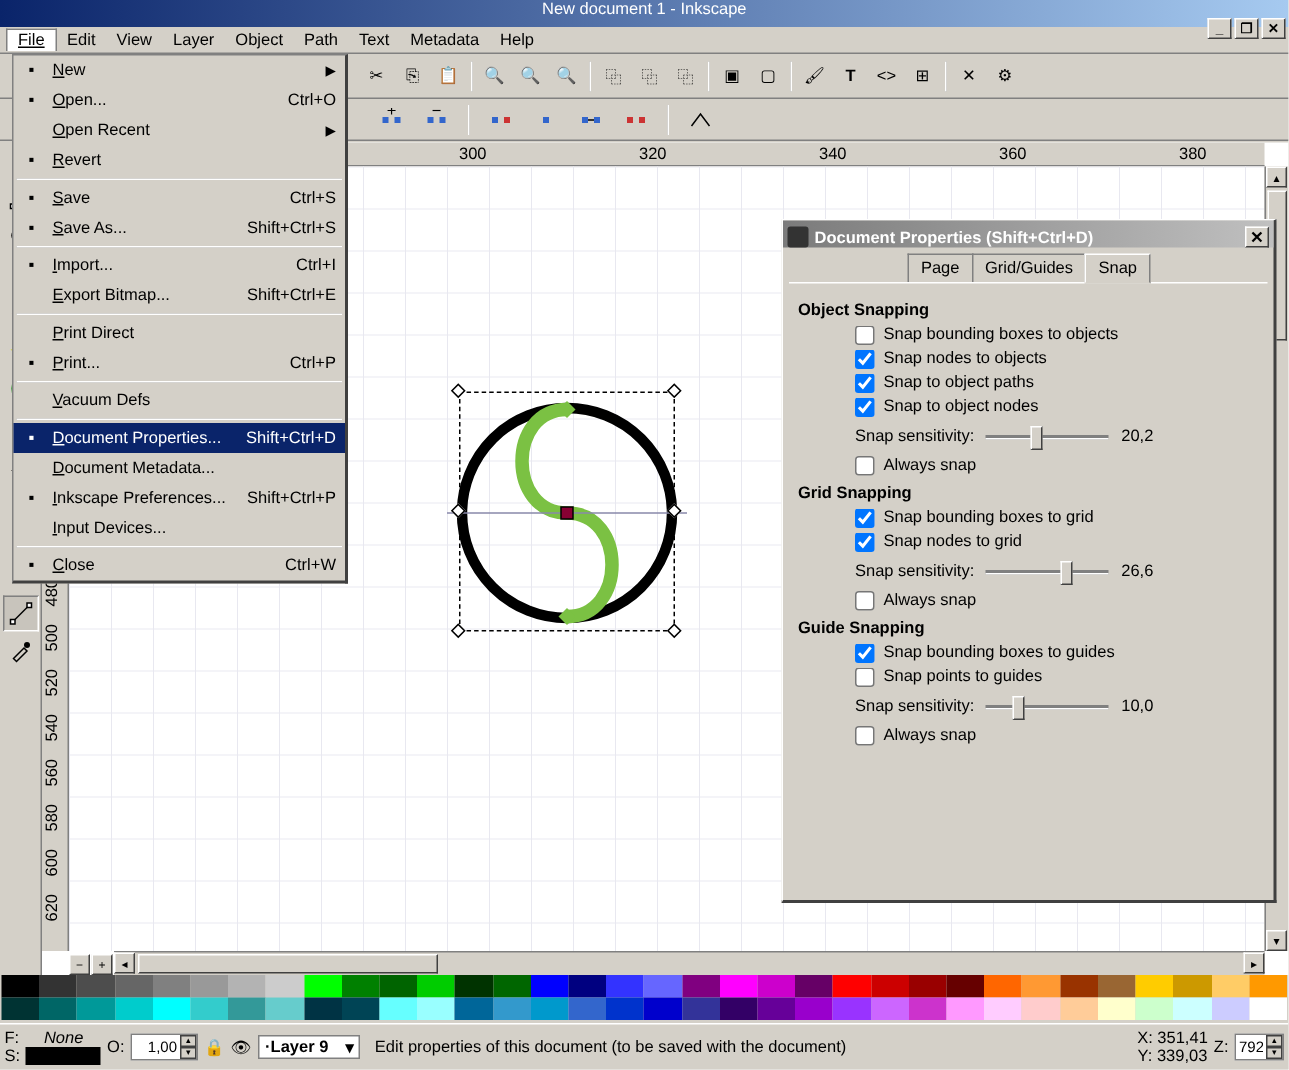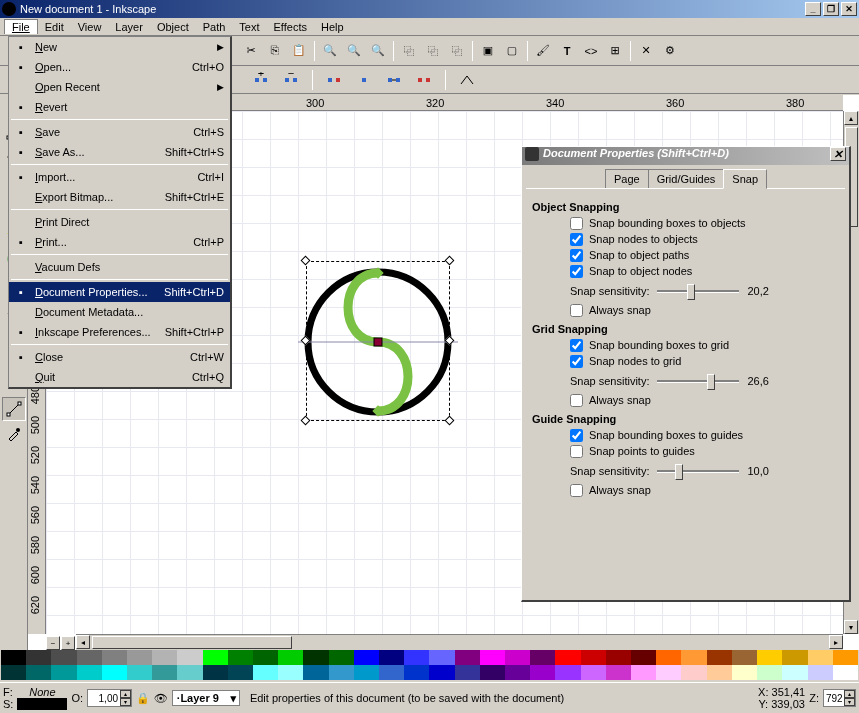--- a/index.html
+++ b/index.html
@@ -1,18 +1,18 @@
 <!DOCTYPE html>
 <html><head>
 <meta charset="utf-8">
 <style>
 * { box-sizing: border-box; margin: 0; padding: 0; font-family: Tahoma, sans-serif; font-size: 11px; }
 body { background: #d4d0c8; width: 859px; height: 713px; overflow: hidden; position: relative; }
 
-.titlebar { background: linear-gradient(to right, #0a246a, #a6caf0); color: #fff; height: 18px; display: flex; align-items: center; padding: 0 2px; }
+.titlebar { background: linear-gradient(to right, #0a246a, #a6caf0); color: #fff; height: 18px; display: flex; align-items: center; padding: 0 2px; flex-direction: column; }
 .titlebar .icon { width: 14px; height: 14px; background: #000; border-radius: 50%; margin-right: 4px; }
 .titlebar .caps { margin-left: auto; display: flex; gap: 2px; }
 .titlebar .cap { width: 16px; height: 14px; background: #d4d0c8; border: 1px solid #fff; border-right-color: #404040; border-bottom-color: #404040; display: flex; align-items: center; justify-content: center; font-size: 9px; font-weight: bold; color: #000; }
 
 .menubar { background: #d4d0c8; height: 18px; display: flex; align-items: center; padding: 0 4px; border-bottom: 1px solid #808080; }
 .menubar .item { padding: 1px 7px; cursor: default; }
 .menubar .item.active { background: #fff; border: 1px solid #808080; border-bottom: none; }
 .menubar .item u { text-decoration: underline; }
 
 .toolbar { background: #d4d0c8; height: 30px; display: flex; align-items: center; padding: 2px 4px; gap: 2px; border-bottom: 1px solid #808080; position: relative; }
@@ -45,21 +45,21 @@
 .dropdown .row { display: flex; align-items: center; height: 20px; padding: 0 6px 0 4px; }
 .dropdown .row.hl { background: #0a246a; color: #fff; }
 .dropdown .row .icn { width: 16px; margin-right: 6px; display: flex; align-items: center; justify-content: center; }
 .dropdown .row .lbl { flex: 1; }
 .dropdown .row .sc { color: #000; }
 .dropdown .row.hl .sc { color: #fff; }
 .dropdown .sep { height: 1px; background: #808080; margin: 2px 2px; border-bottom: 1px solid #fff; }
 .dropdown .row .arrow { font-size: 9px; }
 
 .dialog { position: absolute; left: 521px; top: 146px; width: 330px; height: 456px; background: #d4d0c8; border: 1px solid #fff; border-right: 2px solid #404040; border-bottom: 2px solid #404040; z-index: 50; }
-.dialog .dtitle { background: linear-gradient(to right, #7b7b7b, #c0c0c0); color: #fff; font-weight: bold; height: 18px; display: flex; align-items: flex-start; padding: 0 3px; font-style: italic; }
+.dialog .dtitle { background: linear-gradient(to right, #7b7b7b, #c0c0c0); color: #fff; font-weight: bold; height: 18px; display: flex; align-items: flex-end; padding: 0 3px; }
 .dialog .dtitle .dicn { width: 14px; height: 14px; background: #333; border-radius: 2px; margin-right: 4px; }
 .dialog .dtitle .dclose { margin-left: auto; width: 16px; height: 14px; background: #d4d0c8; border: 1px solid #fff; border-right-color: #404040; border-bottom-color: #404040; color: #000; display: flex; align-items: center; justify-content: center; font-weight: bold; }
 .dialog .tabs { display: flex; padding: 4px 4px 0 4px; justify-content: center; }
 .dialog .tab { padding: 3px 8px; border: 1px solid #808080; border-bottom: none; background: #d4d0c8; margin-right: -1px; position: relative; }
 .dialog .tab.active { background: #d4d0c8; border-bottom: 1px solid #d4d0c8; margin-bottom: -1px; z-index: 2; border-top: 1px solid #fff; border-left: 1px solid #fff;}
 .dialog .tabline { border-top: 1px solid #fff; margin: 0 4px; }
 .dialog .body { padding: 6px 10px; }
 .dialog .grp { font-weight: bold; margin: 6px 0 4px 0; }
 .dialog .chk { display: flex; align-items: flex-start; margin: 3px 0 3px 38px; gap: 6px; }
 .dialog .chk input { width: 13px; height: 13px; }
@@ -98,21 +98,21 @@
 </div>
 
 <div class="menubar">
   <div class="item active"><u>File</u></div>
   <div class="item"><span>Edit</span></div>
   <div class="item"><span>View</span></div>
   <div class="item"><span>Layer</span></div>
   <div class="item"><span>Object</span></div>
   <div class="item"><span>Path</span></div>
   <div class="item"><span>Text</span></div>
-  <div class="item"><span>Effects</span></div>
+  <div class="item"><span>Metadata</span></div>
   <div class="item"><span>Help</span></div>
 </div>
 
 <div class="toolbar" style="padding-left:240px;">
   <div class="tbtn">✂</div>
   <div class="tbtn">⎘</div>
   <div class="tbtn">📋</div>
   <div class="tsep"></div>
   <div class="tbtn">🔍</div>
   <div class="tbtn">🔍</div>
@@ -403,30 +403,30 @@
     <div class="row">
       <span class="icn"></span>
       <span class="lbl"><u>D</u>ocument Metadata...</span>
       <span class="sc"></span>
     </div>
     <div class="row">
       <span class="icn">▪</span>
       <span class="lbl"><u>I</u>nkscape Preferences...</span>
       <span class="sc">Shift+Ctrl+P</span>
     </div>
+    <div class="row">
+      <span class="icn"></span>
+      <span class="lbl"><u>I</u>nput Devices...</span>
+      <span class="sc"></span>
+    </div>
     <div class="sep"></div>
     <div class="row">
       <span class="icn">▪</span>
       <span class="lbl"><u>C</u>lose</span>
       <span class="sc">Ctrl+W</span>
-    </div>
-    <div class="row">
-      <span class="icn"></span>
-      <span class="lbl"><u>Q</u>uit</span>
-      <span class="sc">Ctrl+Q</span>
     </div>
   </div>
 
 <div class="dialog">
   <div class="dtitle">
     <div class="dicn"></div>
     <span>Document Properties (Shift+Ctrl+D)</span>
     <div class="dclose">✕</div>
   </div>
   <div class="tabs">

